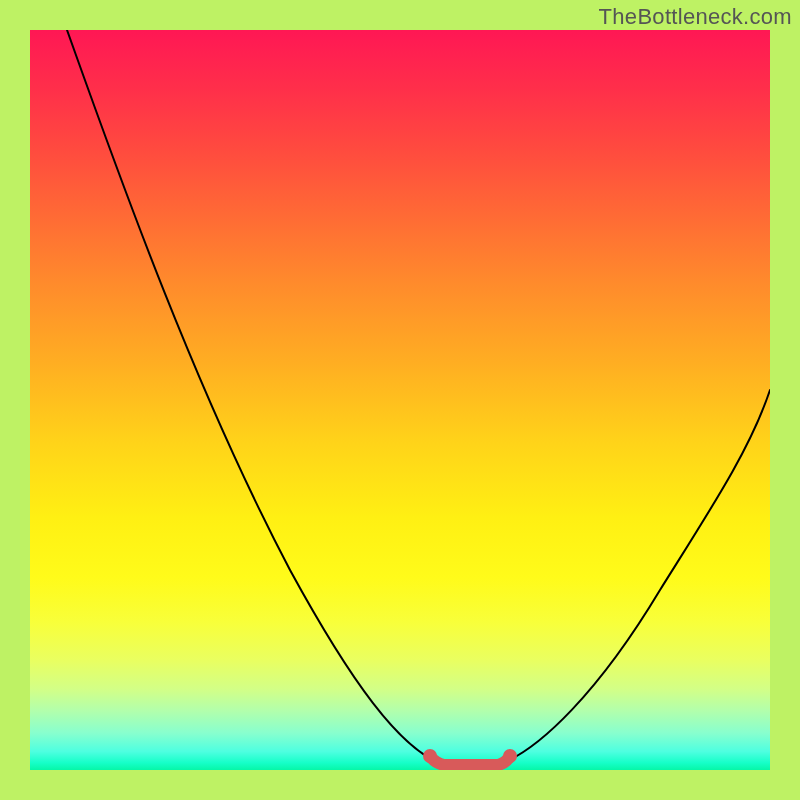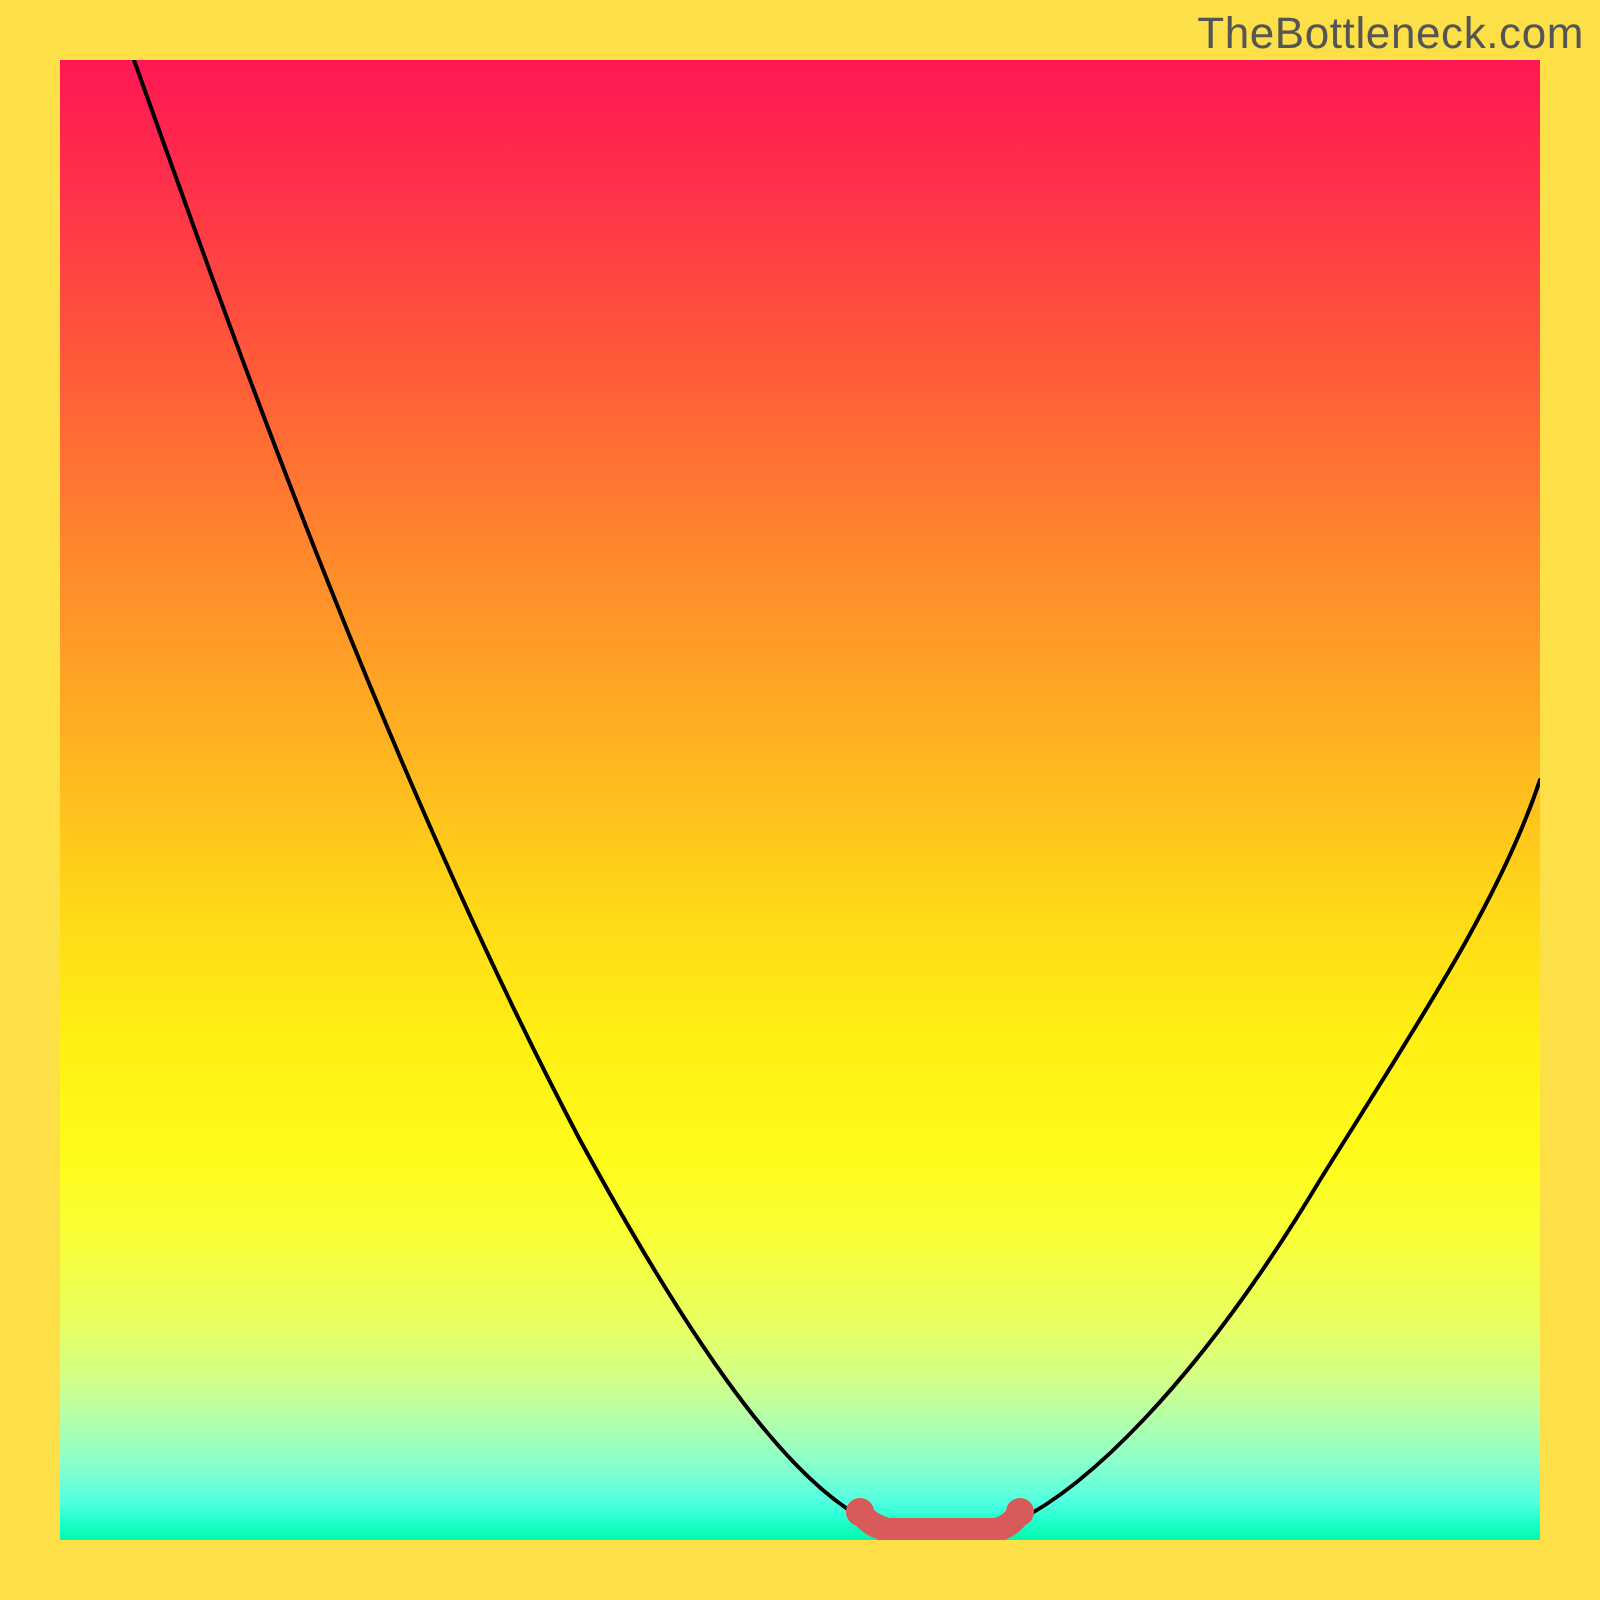--- a/index.html
+++ b/index.html
@@ -8,21 +8,21 @@
     width: 800px;
     height: 800px;
     overflow: hidden;
     background: #000;
     font-family: Arial, Helvetica, sans-serif;
   }
   .frame {
     position: relative;
     width: 800px;
     height: 800px;
-    background: #fde047;
+    background: #bef264;
   }
   .plot {
     position: absolute;
     left: 30px;
     top: 30px;
     width: 740px;
     height: 740px;
     background: linear-gradient(to bottom,
       #ff1754 0%,
       #ff2f4a 8%,

